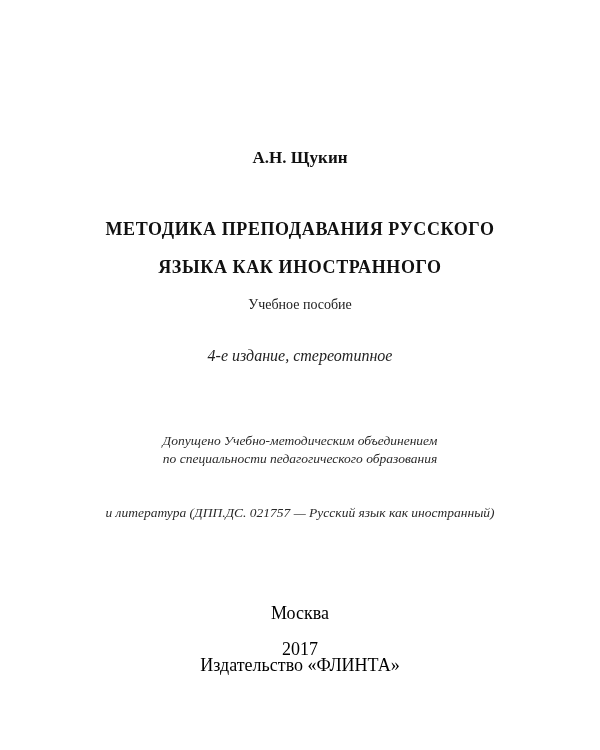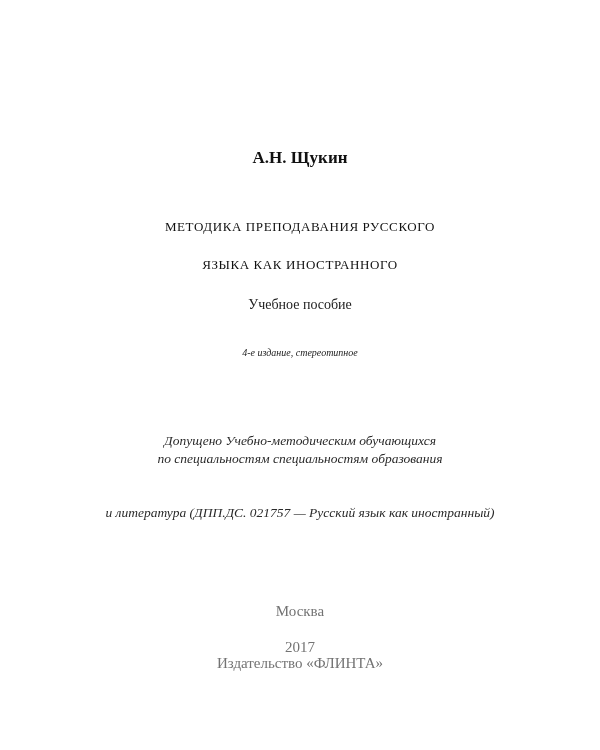--- a/index.html
+++ b/index.html
@@ -28,72 +28,72 @@
       text-align: center;
       white-space: nowrap;
     }
     .author {
       top: 148px;
       font-size: 17px;
       font-weight: bold;
       color: #111;
     }
     .title {
-      font-size: 13px;
-      font-weight: normal;
+      font-size: 18px;
+      font-weight: bold;
       letter-spacing: 0.6px;
       color: #111;
     }
     .title-1 { top: 219px; }
     .title-2 { top: 257px; }
     .subtitle {
       top: 297px;
       font-size: 14px;
       color: #222;
       text-align: center;
     }
     .edition {
       top: 347px;
-      font-size: 10px;
+      font-size: 16px;
       font-style: italic;
       color: #222;
     }
     .approval {
       font-size: 13.5px;
       font-style: italic;
       color: #2a2a2a;
     }
     .approval-0 { top: 433px; }
     .approval-1 { top: 451px; }
     .approval-2 { top: 469px; }
     .approval-3 { top: 487px; }
     .approval-4 { top: 505px; }
     .imprint {
-      font-size: 15px;
-      color: #737373;
+      font-size: 18px;
+      color: #000000;
     }
     .imprint-city { top: 603px; }
     .imprint-publisher { top: 655px; }
     .imprint-year { top: 639px; }
   </style>
 </head>
 <body>
 
 <div class="page">
 
   <div class="line author">А.Н. Щукин</div>
 
   <div class="line title title-1">МЕТОДИКА ПРЕПОДАВАНИЯ РУССКОГО</div>
   <div class="line title title-2">ЯЗЫКА КАК ИНОСТРАННОГО</div>
 
   <div class="line subtitle">Учебное пособие</div>
 
   <div class="line edition">4-е издание, стереотипное</div>
 
-  <div class="line approval approval-0">Допущено Учебно-методическим обучающихся</div>
-  <div class="line approval approval-1">по специальностям специальностям образования</div>
+  <div class="line approval approval-0">Допущено Учебно-методическим объединением</div>
+  <div class="line approval approval-1">по специальности педагогического образования</div>
   <div class="line approval approval-4">и литература (ДПП.ДС. 021757 — Русский язык как иностранный)</div>
 
   <div class="line imprint imprint-city">Москва</div>
   <div class="line imprint imprint-publisher">Издательство «ФЛИНТА»</div>
   <div class="line imprint imprint-year">2017</div>
 
 </div>
 
 </body></html>

